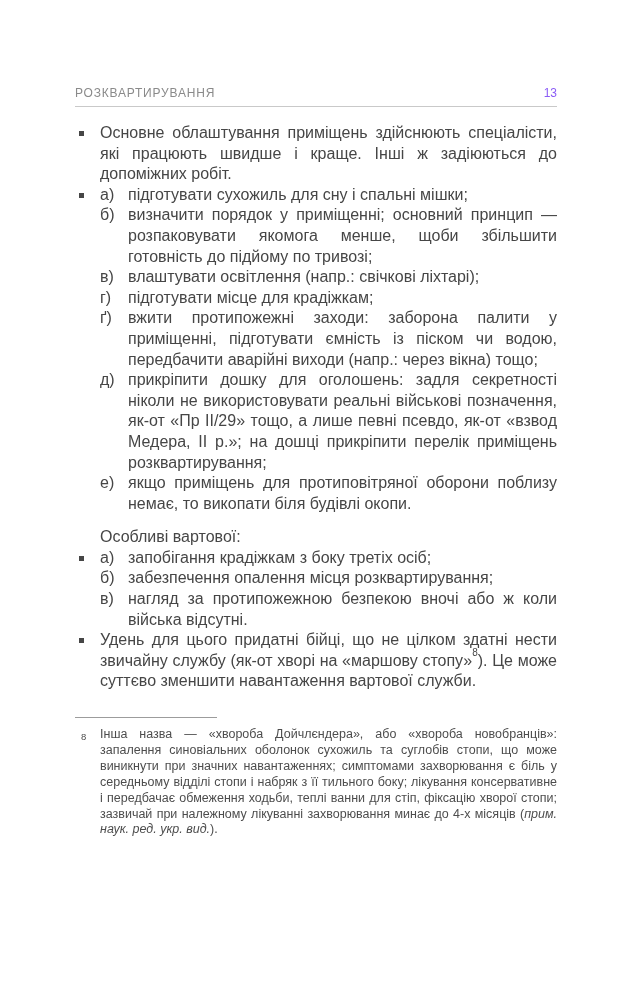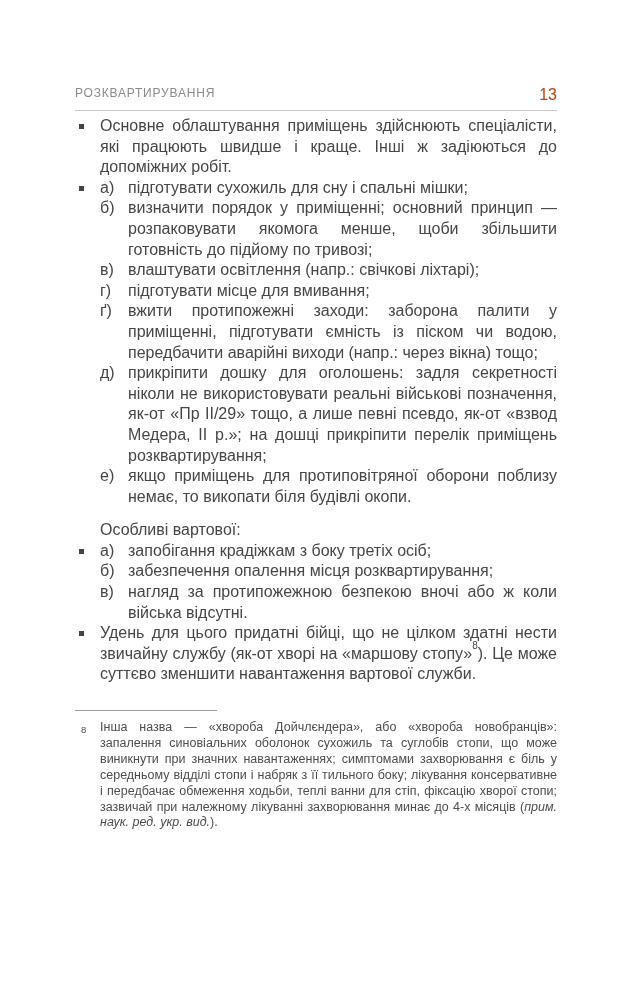--- a/index.html
+++ b/index.html
@@ -14,25 +14,25 @@
     overflow:hidden;
   }
   
   .page-header{
     display:flex; justify-content:space-between; 
     padding-bottom:6px;
   }
   .running-title{
     font-size:12px; letter-spacing:0.8px; color:#8a8a8a; text-transform:uppercase;
   }
-  .page-number{ font-size:16px; color:#c2410c; }
+  .page-number{ font-size:12px; color:#8b5cf6; }
   .header-rule{ border-top:1px solid #c9c9c9; height:0; }
 
   
-  .content{ margin-top:5px; font-size:16px; line-height:20.6px; color:#464646; }
+  .content{ margin-top:16px; font-size:16px; line-height:20.6px; color:#464646; }
   .bullet-item{ position:relative; padding-left:25px; }
   .marker{
     position:absolute; left:4px; top:8px;
     width:5px; height:5px; background:#464646;
   }
   .btext{ text-align:justify; }
   .sub-list{ }
   .sub-item{ display:flex; }
   .slabel{ flex:0 0 28px; }
   .stext{ flex:1 1 auto; text-align:justify; }
@@ -74,21 +74,21 @@
         <div class="sub-item">
           <span class="slabel">б)</span>
           <div class="stext">визначити порядок у приміщенні; основний принцип — розпаковувати якомога менше, щоби збільшити готовність до підйому по тривозі;</div>
         </div>
         <div class="sub-item">
           <span class="slabel">в)</span>
           <div class="stext">влаштувати освітлення (напр.: свічкові ліхтарі);</div>
         </div>
         <div class="sub-item">
           <span class="slabel">г)</span>
-          <div class="stext">підготувати місце для вмивання;</div>
+          <div class="stext">підготувати місце для крадіжкам;</div>
         </div>
         <div class="sub-item">
           <span class="slabel">ґ)</span>
           <div class="stext">вжити протипожежні заходи: заборона палити у приміщенні, підготувати ємність із піском чи водою, передбачити аварійні виходи (напр.: через вікна) тощо;</div>
         </div>
         <div class="sub-item">
           <span class="slabel">д)</span>
           <div class="stext">прикріпити дошку для оголошень: задля секретності ніколи не використовувати реальні військові позначення, як-от «Пр II/29» тощо, а лише певні псевдо, як-от «взвод Медера, II р.»; на дошці прикріпити перелік приміщень розквартирування;</div>
         </div>
         <div class="sub-item">

